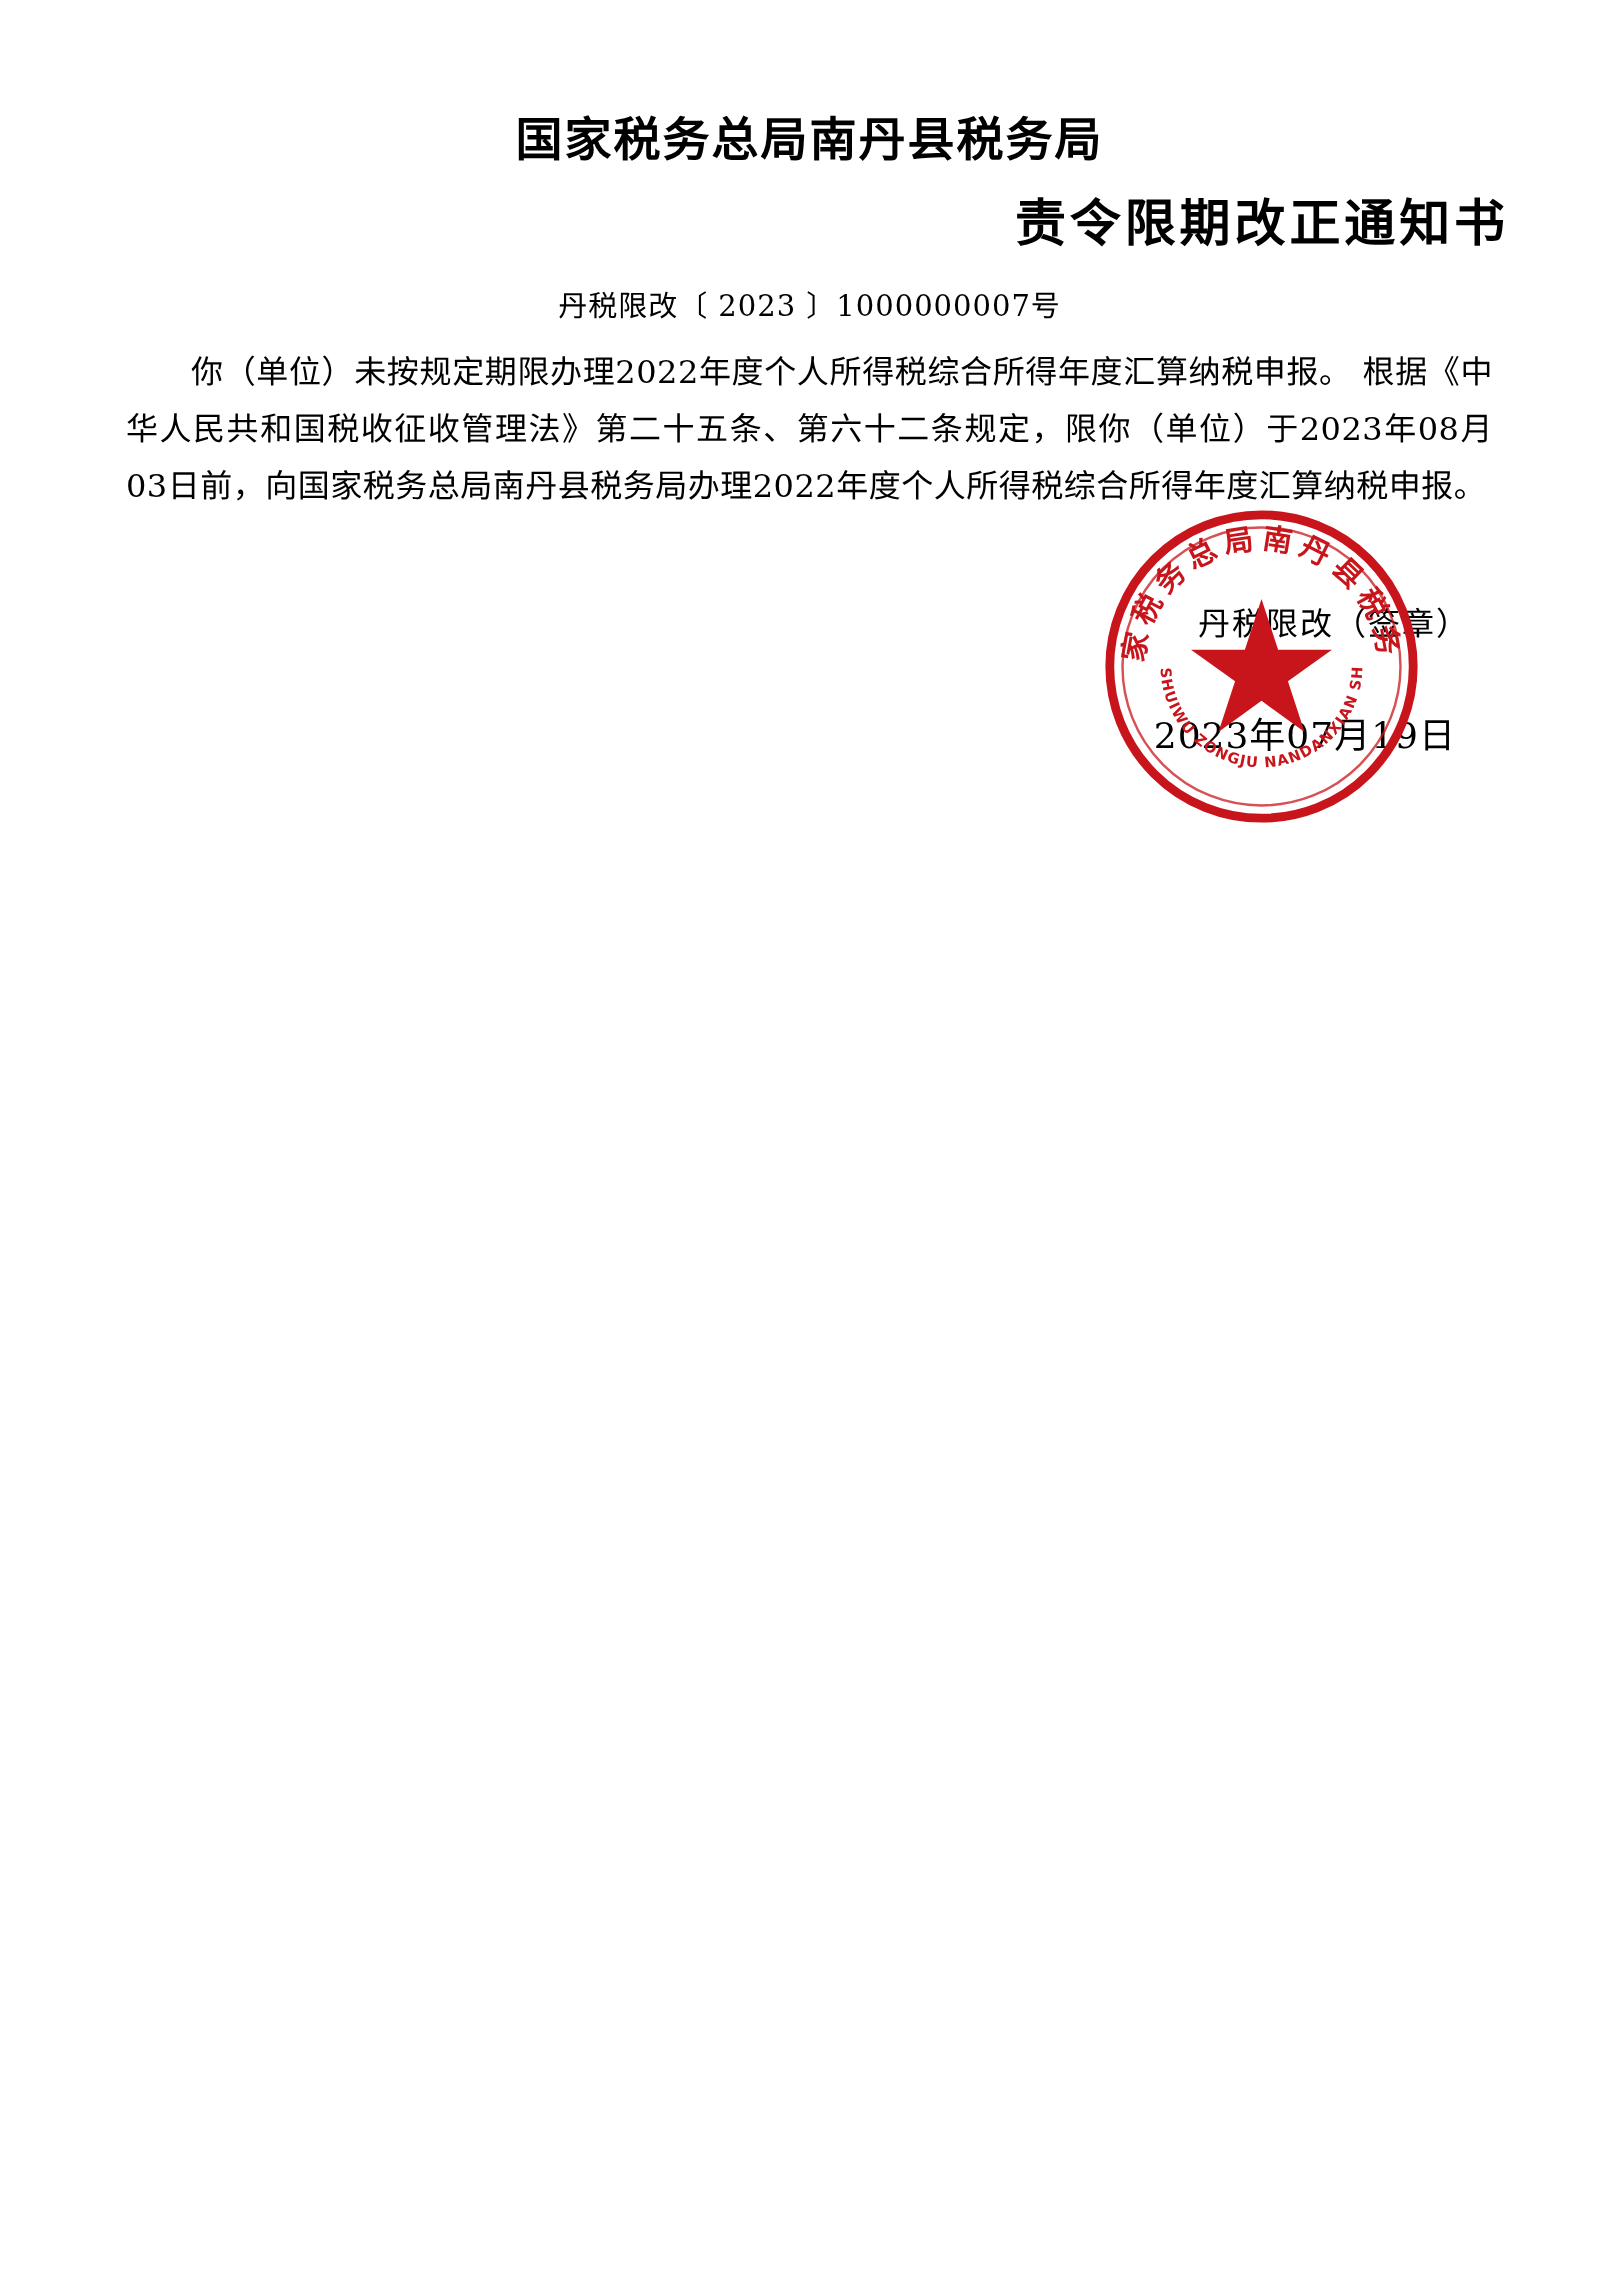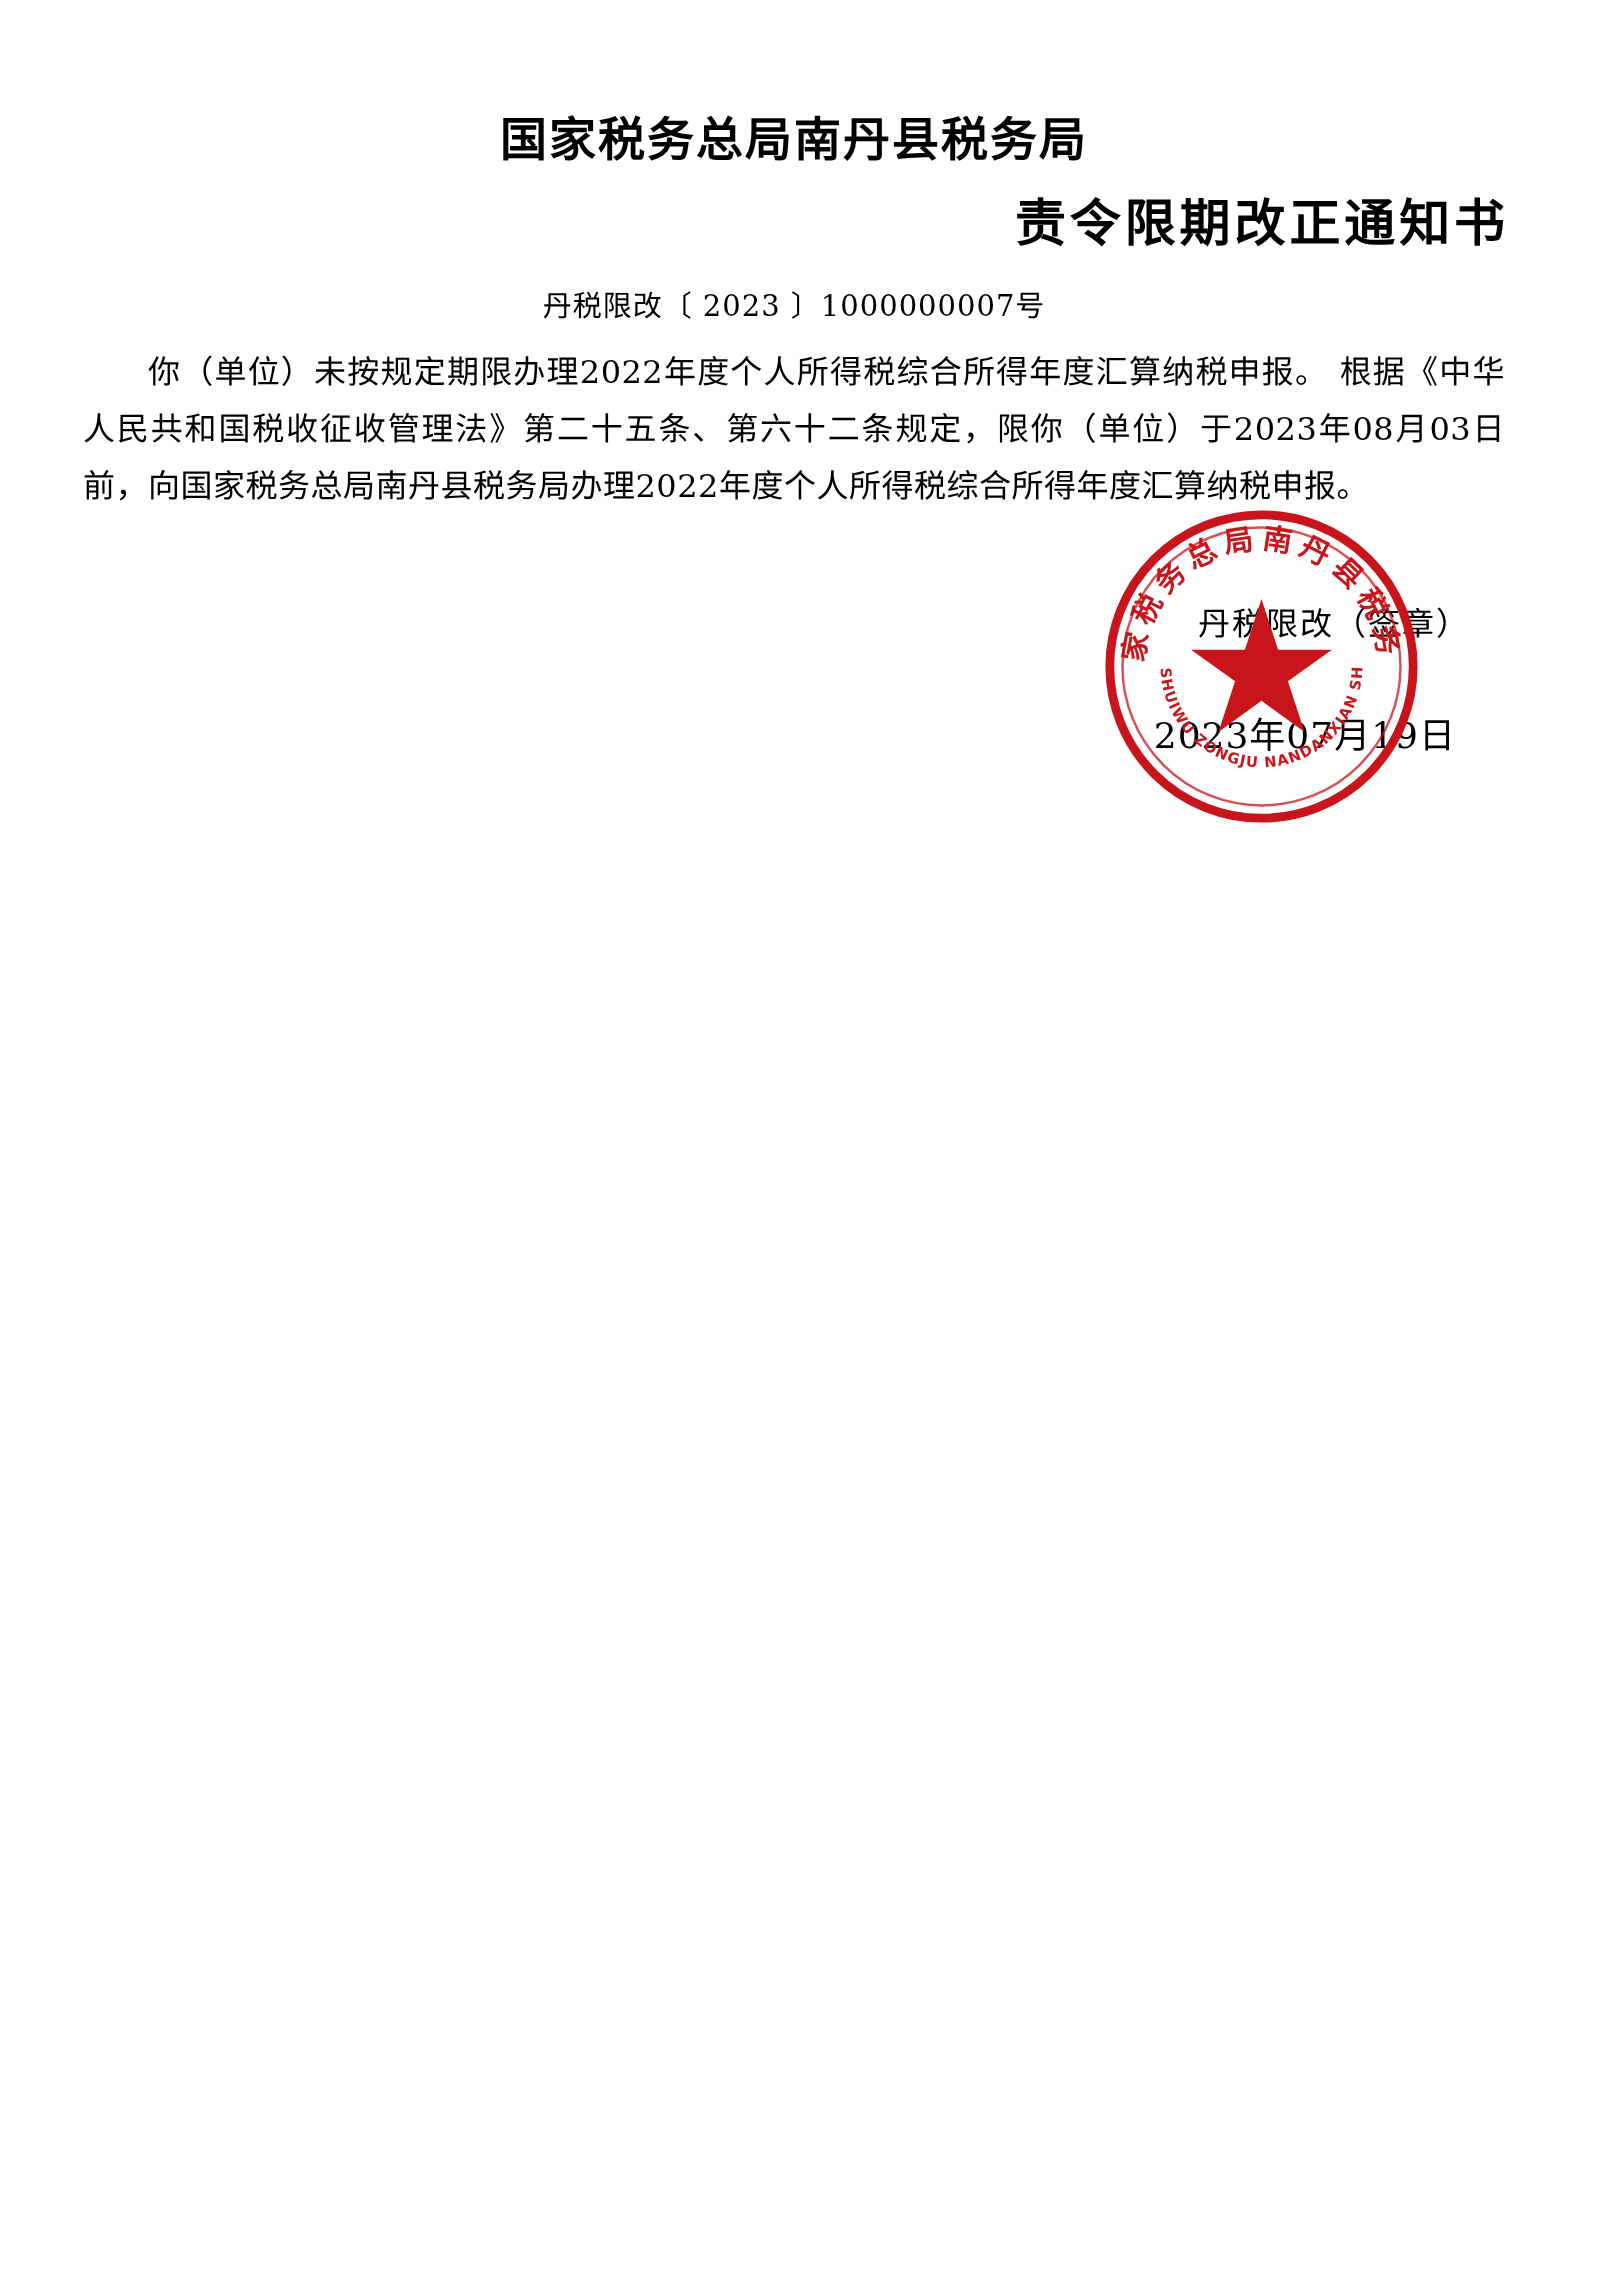--- a/index.html
+++ b/index.html
@@ -13,21 +13,21 @@
     position: relative;
     font-family: "DejaVu Serif", "Liberation Serif", serif;
     color: #000000;
     overflow: hidden;
   }
   .page {
     position: relative;
     width: 1619px;
     height: 1616px;
     box-sizing: border-box;
-    padding: 108px 110px 0 79px;
+    padding: 108px 110px 0 110px;
   }
   .doc-title-1 {
     text-align: center;
     font-size: 47px;
     font-weight: bold;
     letter-spacing: 2px;
     line-height: 1.35;
     margin: 0 0 17.6px 0;
     font-family: "DejaVu Serif", "Liberation Serif", serif;
   }
@@ -51,21 +51,21 @@
     line-height: 1.5;
     margin: 0 0 17.6px 0;
     letter-spacing: 1px;
   }
   .body-text {
     font-size: 32px;
     line-height: 1.78;
     letter-spacing: 0.5px;
     text-align: justify;
     text-indent: 65px;
-    margin: 4px;
+    margin: 16px;
   }
   .sign-block {
     margin-top: 84px;
     position: relative;
     text-align: right;
     padding-right: 39px;
   }
   .sign-authority {
     font-size: 32px;
     letter-spacing: 2px;

